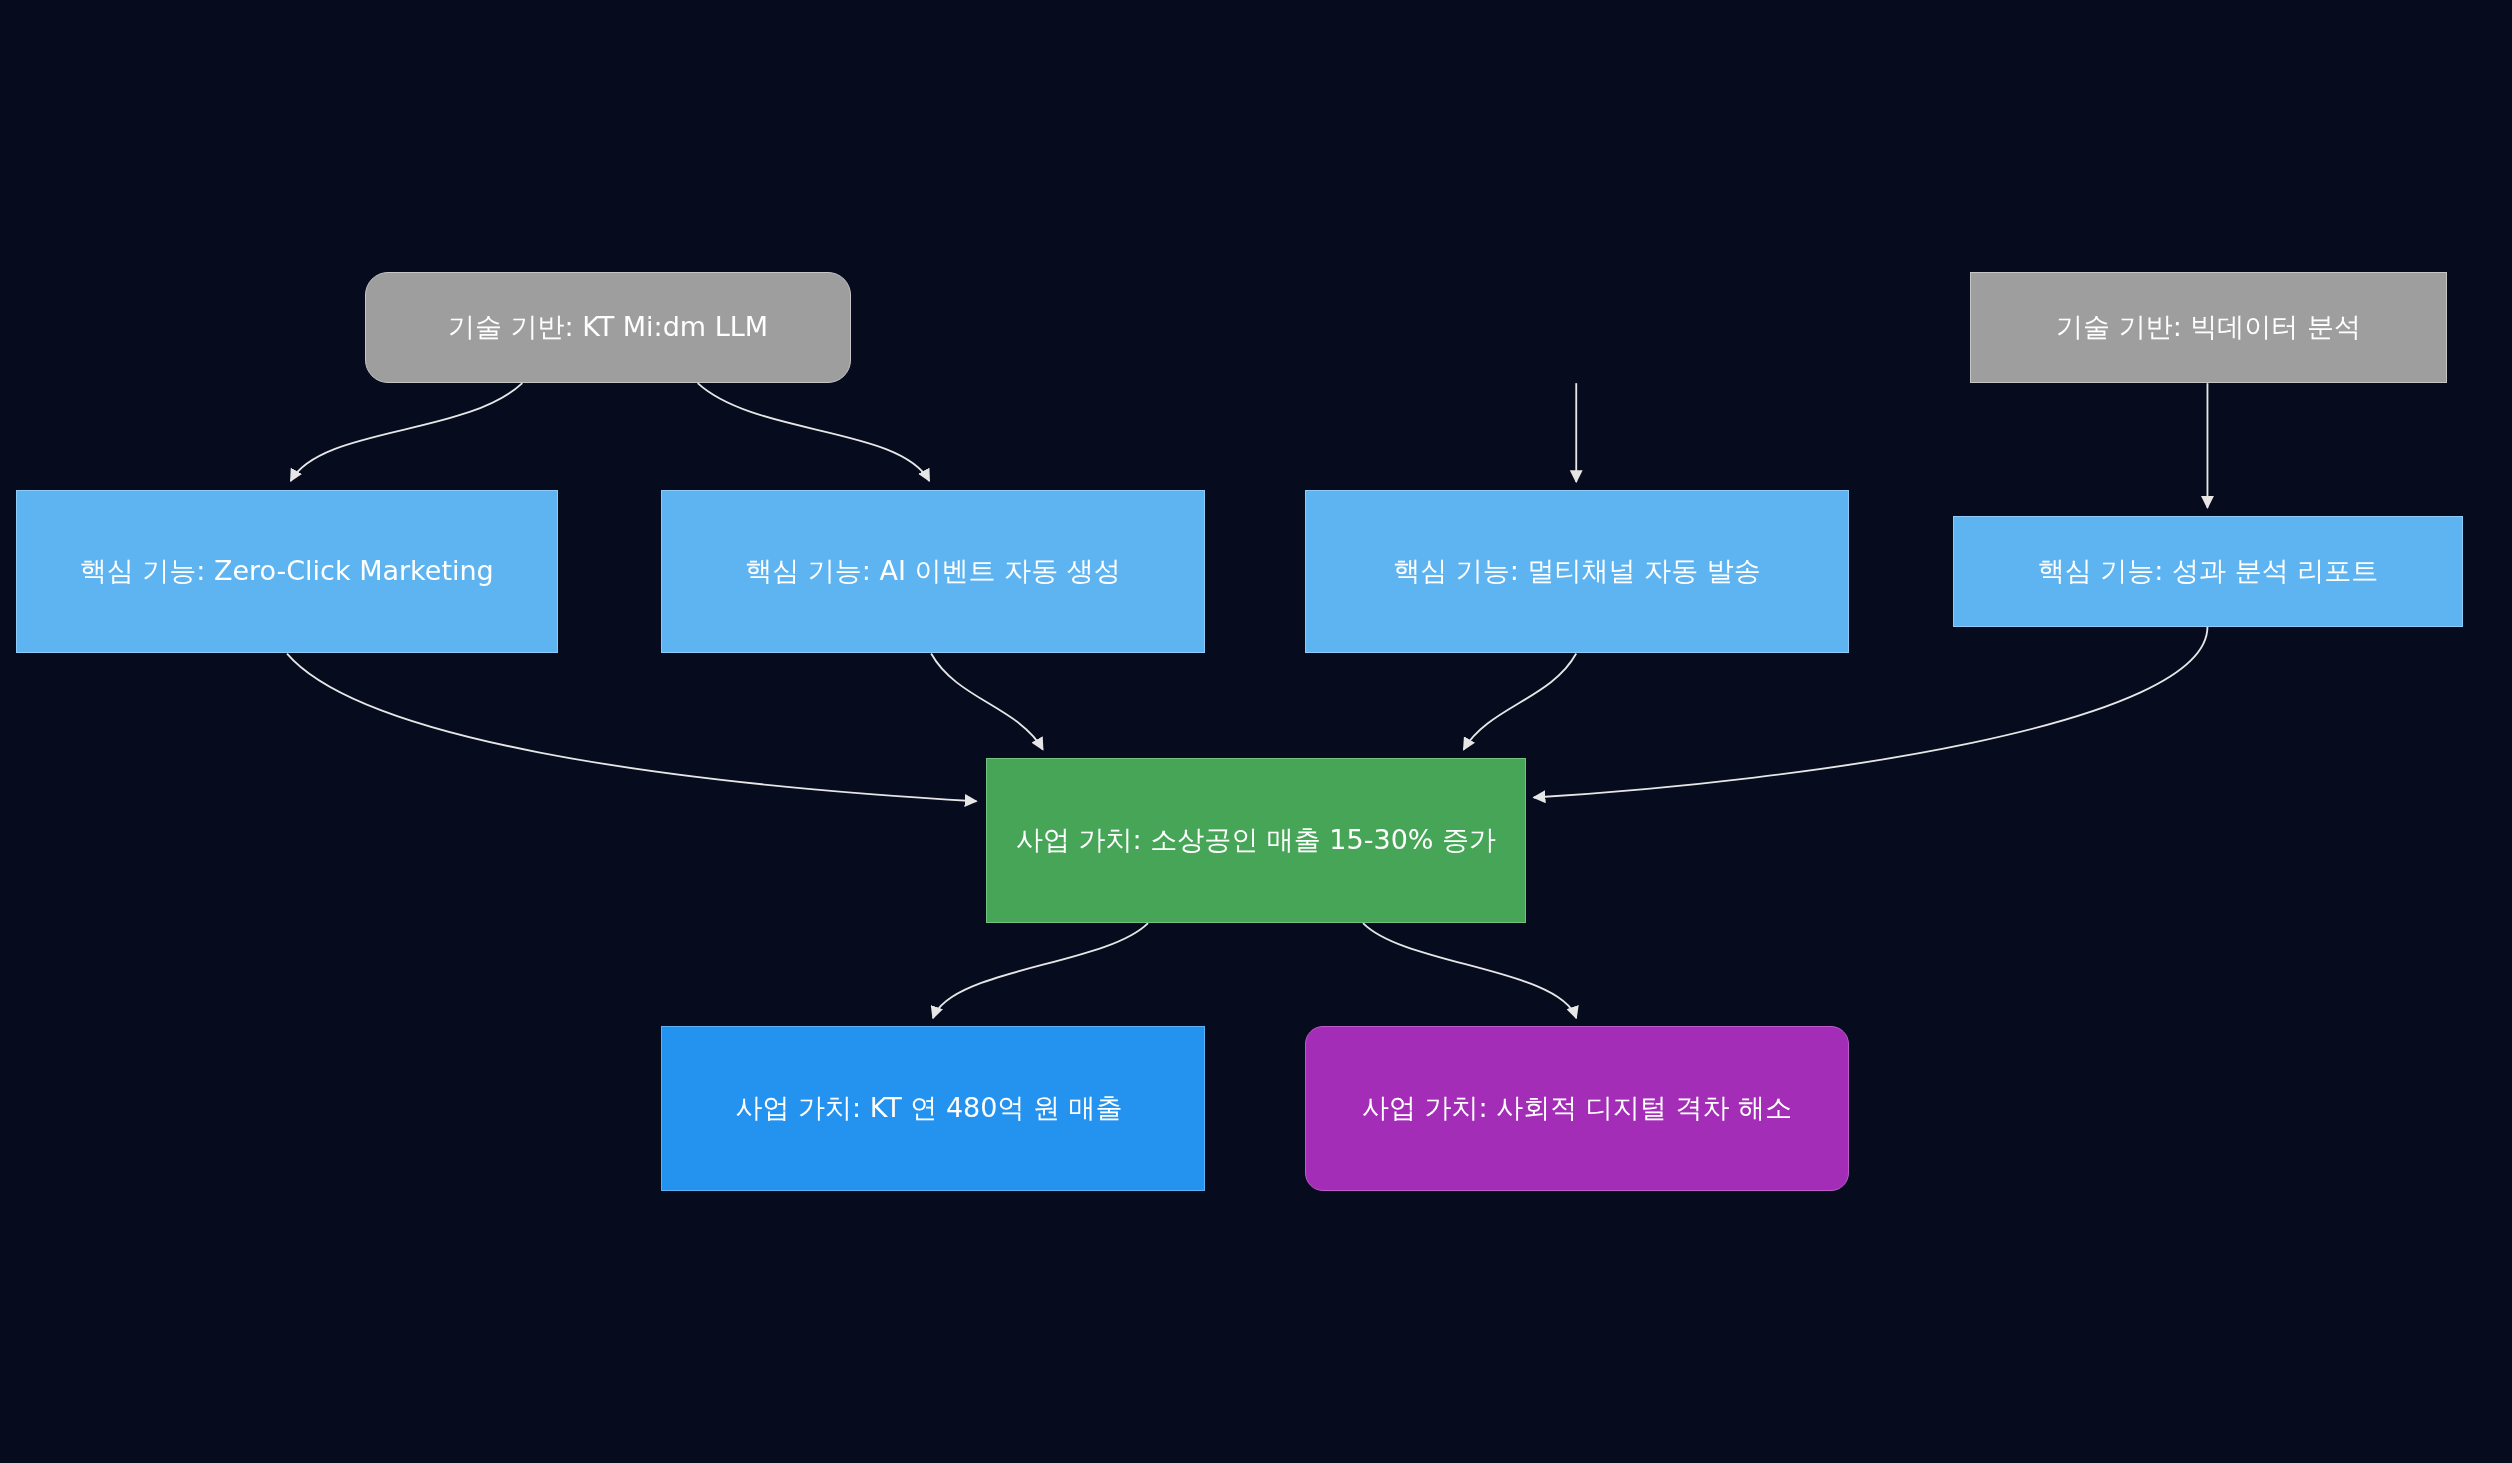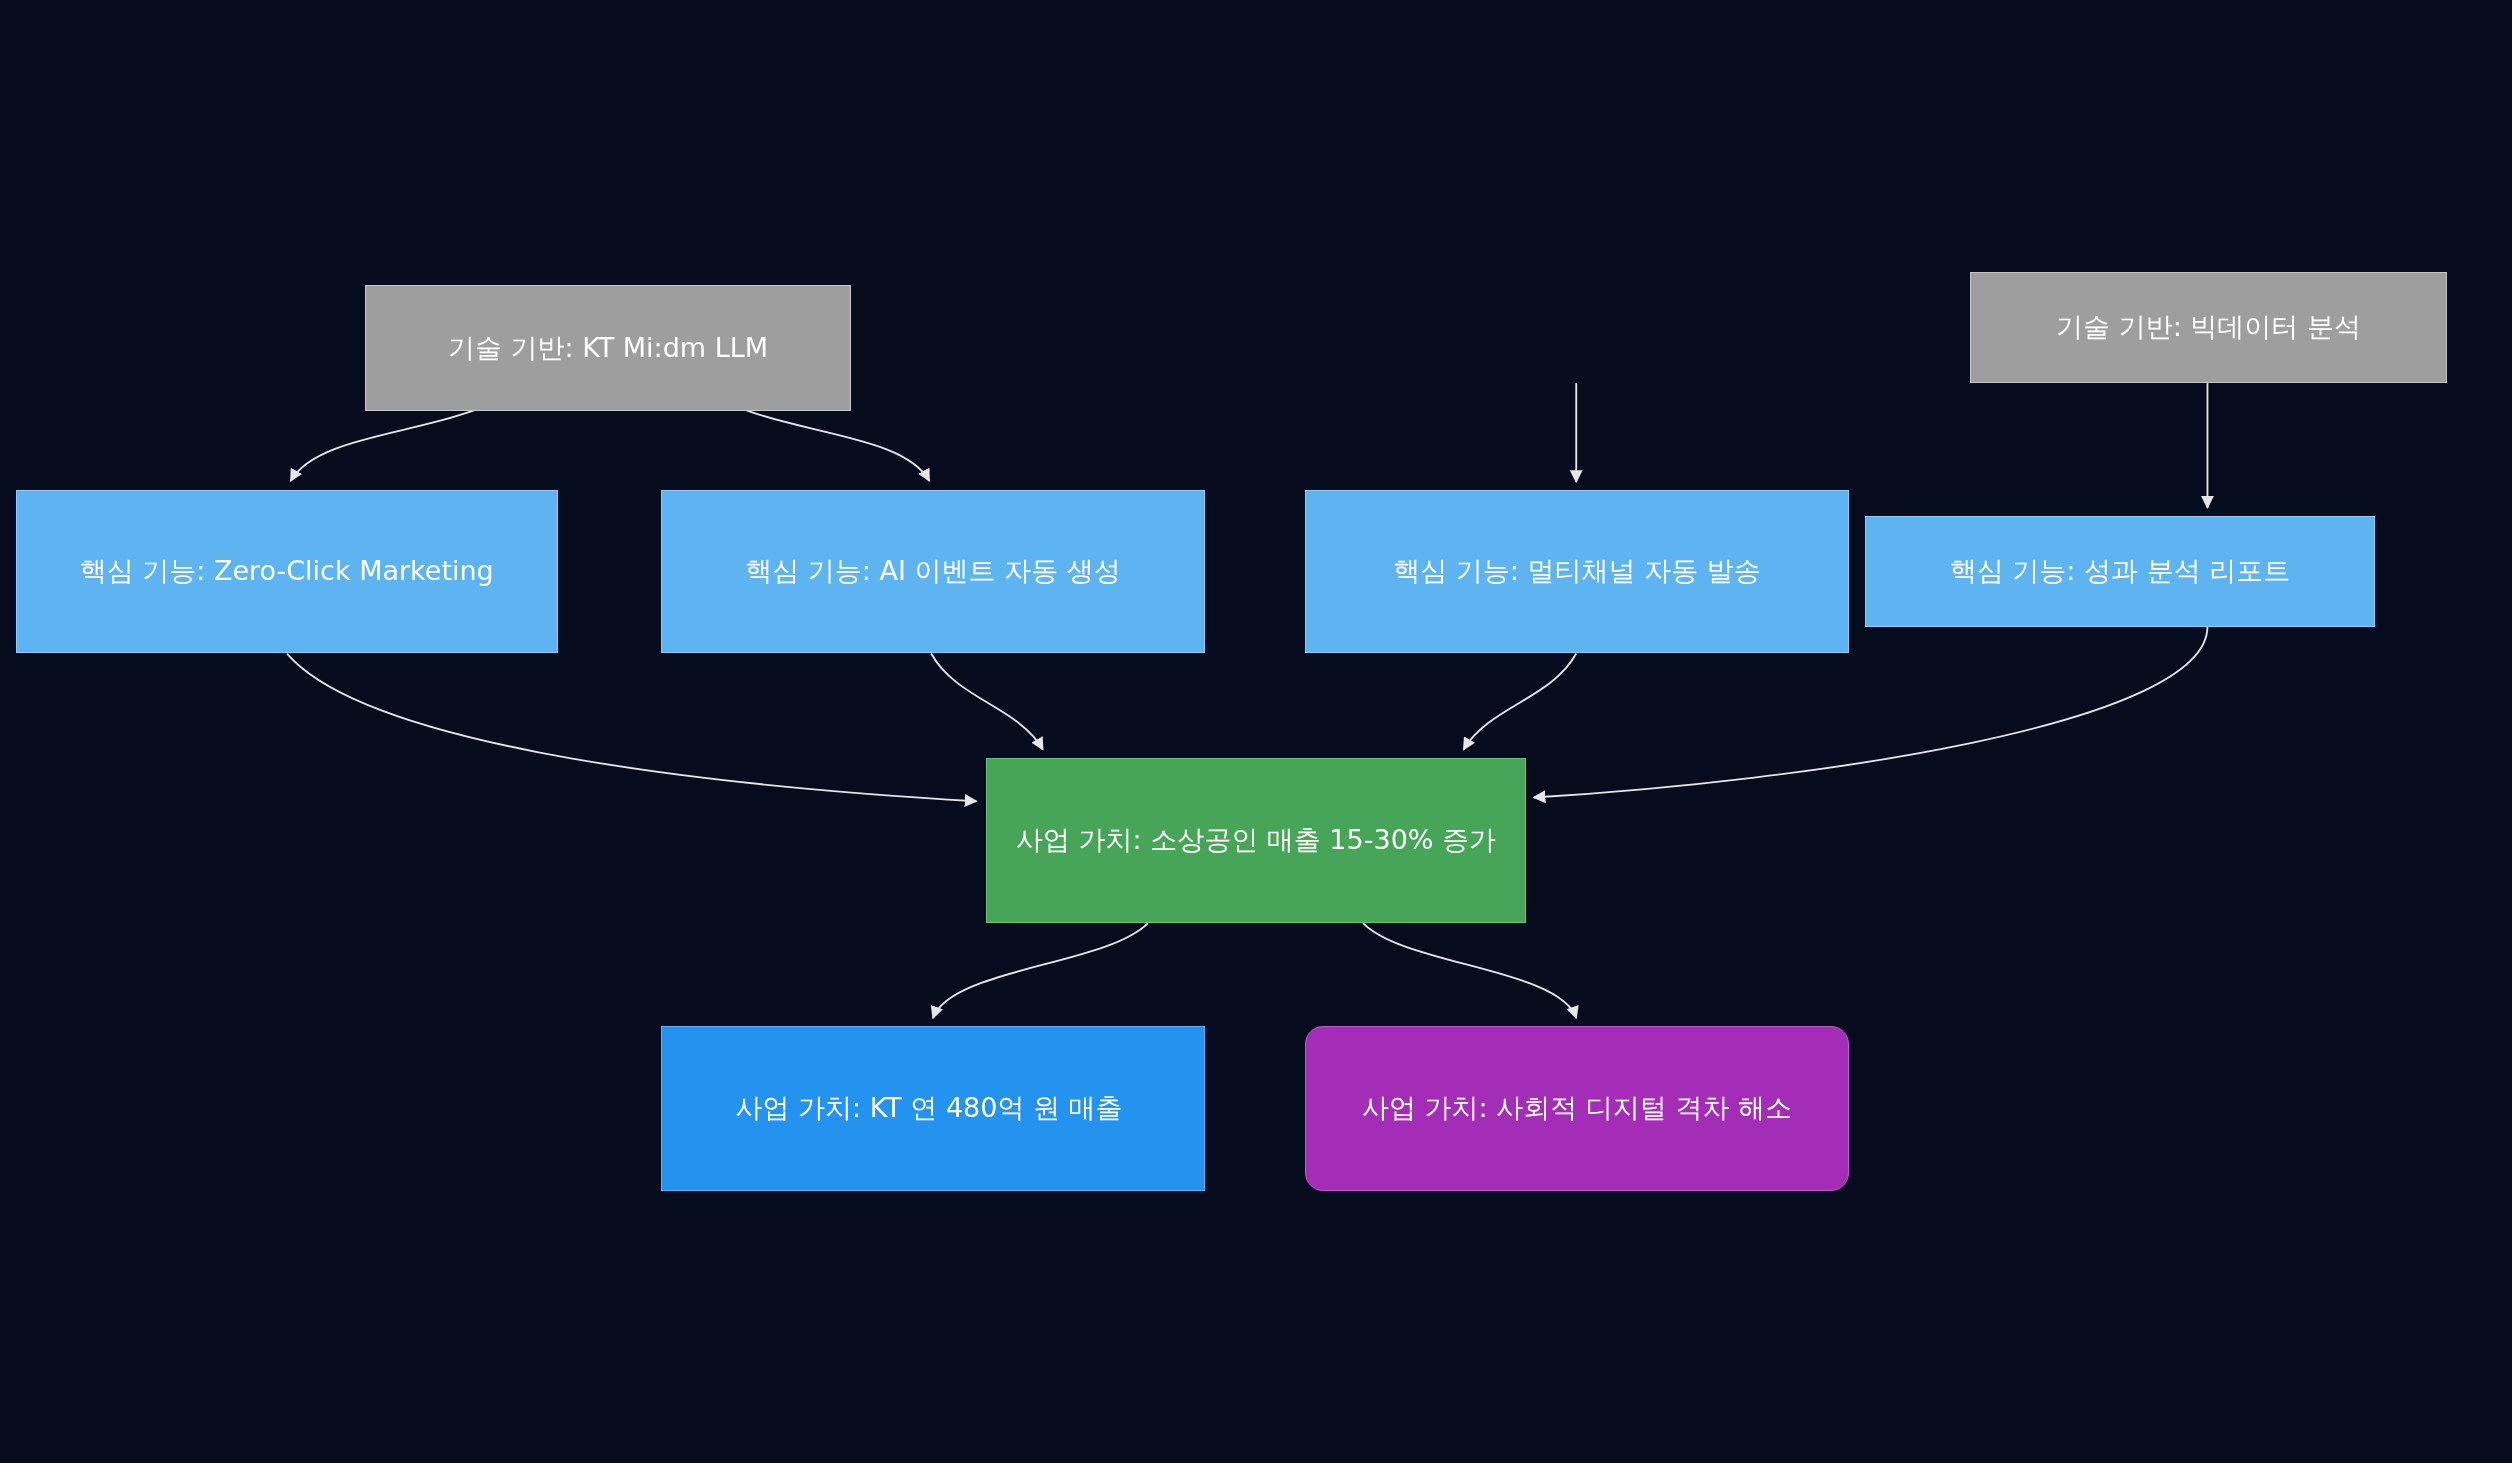--- a/index.html
+++ b/index.html
@@ -64,42 +64,42 @@
     <path class="edge" marker-end="url(#arrowhead)" d="M 1708 415 L 1708 522"></path>
     <path class="edge" marker-end="url(#arrowhead)" d="M 2392 415 L 2392 550"></path>
     <path class="edge" marker-end="url(#arrowhead)" d="M 311 708 C 390 800 710 848 1058 868"></path>
     <path class="edge" marker-end="url(#arrowhead)" d="M 1009 708 C 1036 757 1104 766 1130 812"></path>
     <path class="edge" marker-end="url(#arrowhead)" d="M 1708 708 C 1681 757 1613 766 1586 812"></path>
     <path class="edge" marker-end="url(#arrowhead)" d="M 2392 679 C 2392 785 1958 846 1662 864"></path>
     <path class="edge" marker-end="url(#arrowhead)" d="M 1244 1000 C 1198 1046 1030 1049 1011 1103"></path>
     <path class="edge" marker-end="url(#arrowhead)" d="M 1477 1000 C 1522 1046 1690 1049 1708 1103"></path>
   </svg>
 
-  <div class="node tech" style="left:365px; top:285px; width:486px; height:126px;">
+  <div class="node tech" style="left:365px; top:272px; width:486px; height:111px;border-radius:23px;">
     <span class="node-label">기술 기반: KT Mi:dm LLM</span>
   </div>
 
 
   <div class="node tech" style="left:1970px; top:272px; width:477px; height:111px;">
     <span class="node-label">기술 기반: 빅데이터 분석</span>
   </div>
 
   <div class="node feature" style="left:15.7px; top:490px; width:542px; height:163px;">
     <span class="node-label">핵심 기능: Zero-Click Marketing</span>
   </div>
 
   <div class="node feature" style="left:661px; top:490px; width:544px; height:163px;">
     <span class="node-label">핵심 기능: AI 이벤트 자동 생성</span>
   </div>
 
   <div class="node feature" style="left:1305px; top:490px; width:544px; height:163px;">
     <span class="node-label">핵심 기능: 멀티채널 자동 발송</span>
   </div>
 
-  <div class="node feature" style="left:1865px; top:516px; width:510px; height:111px;">
+  <div class="node feature" style="left:1953px; top:516px; width:510px; height:111px;">
     <span class="node-label">핵심 기능: 성과 분석 리포트</span>
   </div>
 
   <div class="node green" style="left:986px; top:758px; width:540px; height:165px;">
     <span class="node-label">사업 가치: 소상공인 매출 15-30% 증가</span>
   </div>
 
   <div class="node blue" style="left:661px; top:1026px; width:544px; height:165px;">
     <span class="node-label">사업 가치: KT 연 480억 원 매출</span>
   </div>

